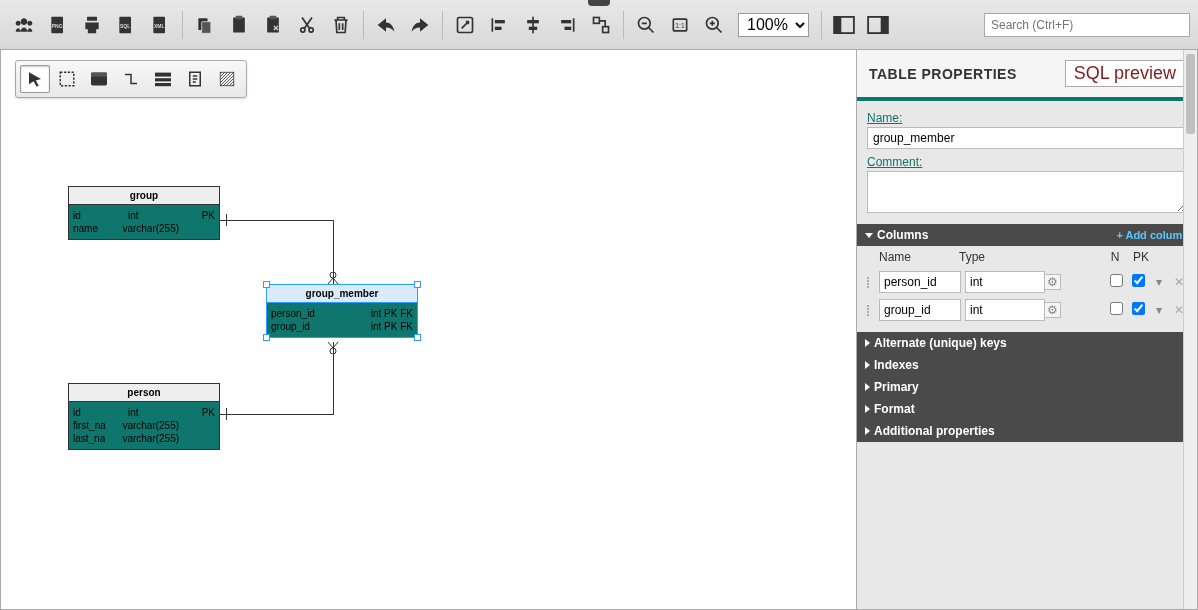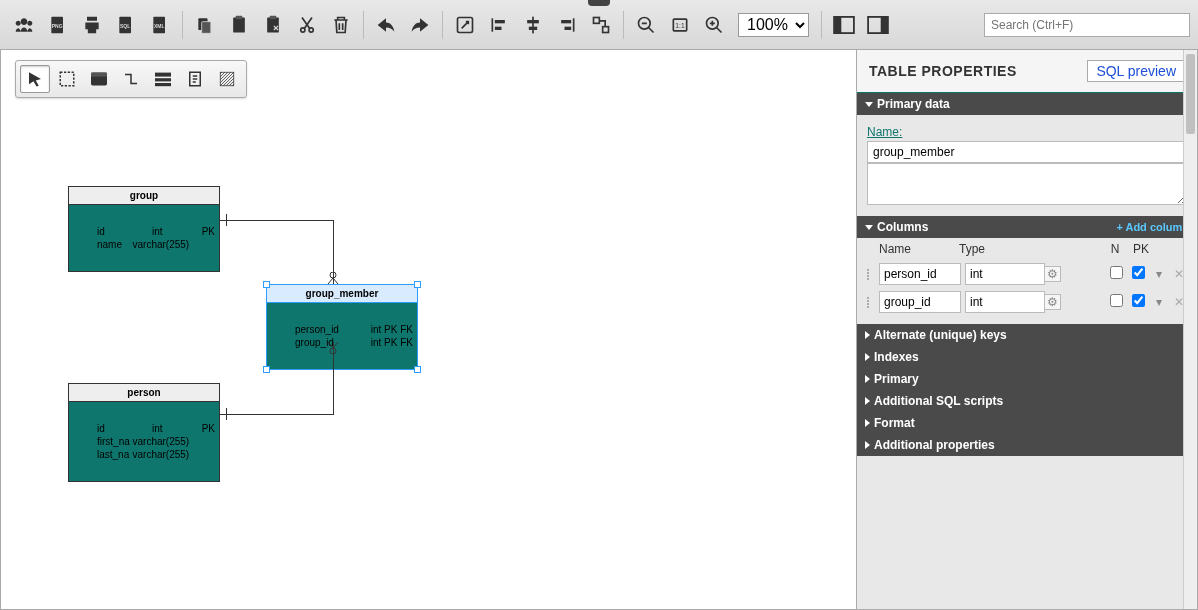--- a/index.html
+++ b/index.html
@@ -23,37 +23,37 @@
 .canvas-toolbar { position: absolute; top: 10px; left: 14px; display: flex; align-items: center; background: linear-gradient(#f8f8f8,#e8e8e8); border: 1px solid #aaa; border-radius: 3px; padding: 4px; gap: 2px; box-shadow: 0 1px 2px rgba(0,0,0,.15); }
 .ct-icon { width: 30px; height: 28px; display: flex; align-items: center; justify-content: center; cursor: pointer; border-radius: 2px; color: #333; }
 .ct-icon.active { background: #fff; border: 1px solid #999; box-shadow: inset 0 1px 2px rgba(0,0,0,.2); }
 
 
 .tbl { position: absolute; border: 1px solid #333; background: #0f766e; font-size: 10px; }
 .tbl.selected { border: 1px solid #2e9dff; }
 .tbl.selected .tbl-header { background: #d9ecff; }
 .tbl-header { background: #eee; text-align: center; font-weight: bold; padding: 3px 4px; border-bottom: 1px solid #333; }
 .tbl.selected .tbl-header { border-bottom: 1px solid #2e9dff; }
-.tbl-body { padding: 20px 4px; margin-left: 24px; }
+.tbl-body { padding: 4px 4px; }
 .tbl-row { display: flex; line-height: 13px; }
 .tbl-row .c1 { width: 55px; }
 .tbl-row .c2 { flex: 1; }
 .tbl-row .c3 { width: 40px; text-align: right; }
 .sel-handle { position: absolute; width: 7px; height: 7px; background: #fff; border: 1px solid #2e9dff; }
 
 
 .line { position: absolute; background: #333; }
 .line-h { height: 1px; }
 .line-v { width: 1px; }
 
 
 .props { width: 340px; background: #e8e8e8; display: flex; flex-direction: column; overflow-y: auto; }
-.props-title-row { display: flex; align-items: center; justify-content: space-between; padding: 10px 12px; background: #f5f5f5; border-bottom: 1px solid #0f766e; }
+.props-title-row { display: flex; align-items: center; justify-content: space-between; padding: 10px 12px; background: #f5f5f5; border-bottom: 4px solid #0f766e; }
 .props-title { font-size: 14px; font-weight: bold; letter-spacing: .5px; color: #333; }
-.sql-preview { font-size: 14px; color: #1d4ed8; background: #fff; border: 1px solid #aaa; padding: 2px 8px; cursor: pointer; }
+.sql-preview { font-size: 18px; color: #7f1d1d; background: #fff; border: 1px solid #aaa; padding: 2px 8px; cursor: pointer; }
 .section-hdr { background: #4a4a4a; color: #fff; font-weight: bold; padding: 4px 8px; display: flex; align-items: center; gap: 4px; cursor: pointer; }
 .section-hdr .chev { width: 0; height: 0; display: inline-block; }
 .chev-down { border-left: 4px solid transparent; border-right: 4px solid transparent; border-top: 5px solid #fff; }
 .chev-right { border-top: 4px solid transparent; border-bottom: 4px solid transparent; border-left: 5px solid #fff; }
 .section-hdr .spacer { flex: 1; }
 .add-col { color: #5ac8ff; font-weight: bold; font-size: 11px; }
 .section-body { background: #e8e8e8; padding: 8px 10px; }
 .form-label { display: block; margin: 2px 0 2px; color: #0f766e; text-decoration: underline; }
 .form-input { width: 100%; border: 1px solid #bbb; padding: 3px 5px; font-size: 12px; background: #fff; }
 .form-textarea { width: 100%; height: 42px; border: 1px solid #bbb; background: #fff; resize: both; }
@@ -350,27 +350,24 @@
 
   </div>
 
   <div class="props">
     <div class="props-wrap">
     <div class="props-title-row">
       <span class="props-title">TABLE PROPERTIES</span>
       <span class="sql-preview">SQL preview</span>
     </div>
 
-    <div class="section-hdr">
-          <span class="chev chev-down"></span>
-          <span>Primary data</span>
-        </div>
     <div class="section-body">
       <label class="form-label">Name:</label>
       <input class="form-input" type="text" value="group_member" style="">
+      <label class="form-label" style="margin-top:6px;">Comment:</label>
       <textarea class="form-textarea" style=""></textarea>
     </div>
 
     <div class="section-hdr">
           <span class="chev chev-down"></span>
           <span>Columns</span>
           <span class="spacer"></span>
           <span class="add-col">+ Add column</span>
         </div>
     <div class="cols-header">
@@ -422,24 +419,20 @@
     <div class="section-hdr">
           <span class="chev chev-right"></span>
           <span>Indexes</span>
         </div>
     <div class="section-hdr">
           <span class="chev chev-right"></span>
           <span>Primary</span>
         </div>
     <div class="section-hdr">
           <span class="chev chev-right"></span>
-          <span>Additional SQL scripts</span>
-        </div>
-    <div class="section-hdr">
-          <span class="chev chev-right"></span>
           <span>Format</span>
         </div>
     <div class="section-hdr">
           <span class="chev chev-right"></span>
           <span>Additional properties</span>
         </div>
 
     <div class="scrollbar-stub">
           <div class="thumb"></div>
         </div>

